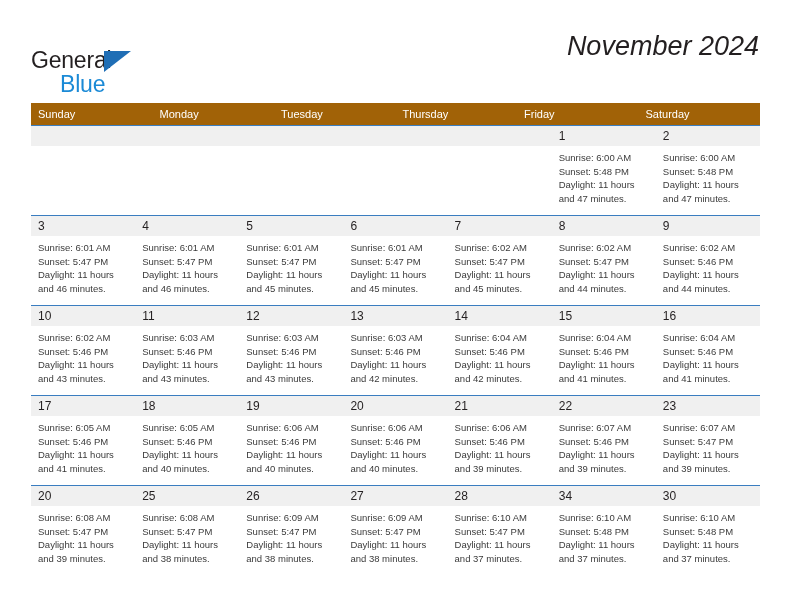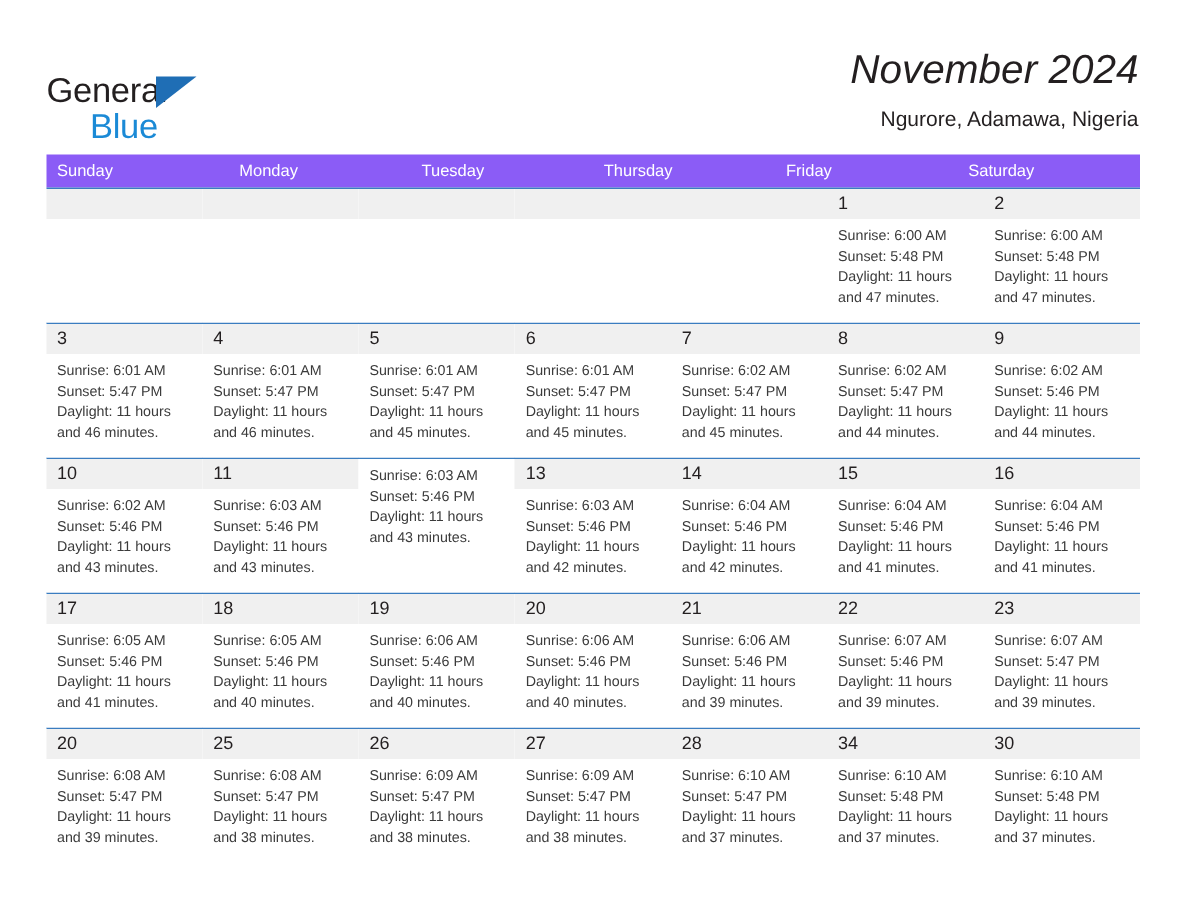--- a/index.html
+++ b/index.html
@@ -89,21 +89,21 @@
   .calendar {
     position: absolute;
     left: 31px;
     top: 103px;
     width: 729px;
   }
   .weekdays {
     display: flex;
     width: 729px;
     height: 22px;
-    background: #8b5cf6;
+    background: #a16207;
   }
   .weekday {
     flex: 1 1 0;
     color: #ffffff;
     font-size: 11px;
     line-height: 22px;
     padding-left: 7px;
     box-sizing: border-box;
     white-space: nowrap;
   }
@@ -153,21 +153,20 @@
 <div class="page">
 
   <div class="header">
     <div class="logo">
       <span class="logo-general">General</span>
       <span class="logo-tri"></span>
       <span class="logo-blue">Blue</span>
     </div>
     <div class="title-block">
       <div class="cal-title">November 2024</div>
-      <div class="cal-subtitle">Ngurore, Adamawa, Nigeria</div>
     </div>
   </div>
 
   <div class="calendar">
 
     <div class="weekdays">
       <div class="weekday">Sunday</div>
       <div class="weekday">Monday</div>
       <div class="weekday">Tuesday</div>
       <div class="weekday">Thursday</div>
@@ -320,20 +319,21 @@
       <div class="day-cell">
         <div class="day-num-band"><span class="day-num">11</span></div>
         <div class="day-info">
           <div>Sunrise: 6:03 AM</div>
           <div>Sunset: 5:46 PM</div>
           <div>Daylight: 11 hours</div>
           <div>and 43 minutes.</div>
         </div>
       </div>
       <div class="day-cell">
+        <div class="day-num-band"><span class="day-num">12</span></div>
         <div class="day-info">
           <div>Sunrise: 6:03 AM</div>
           <div>Sunset: 5:46 PM</div>
           <div>Daylight: 11 hours</div>
           <div>and 43 minutes.</div>
         </div>
       </div>
       <div class="day-cell">
         <div class="day-num-band"><span class="day-num">13</span></div>
         <div class="day-info">

